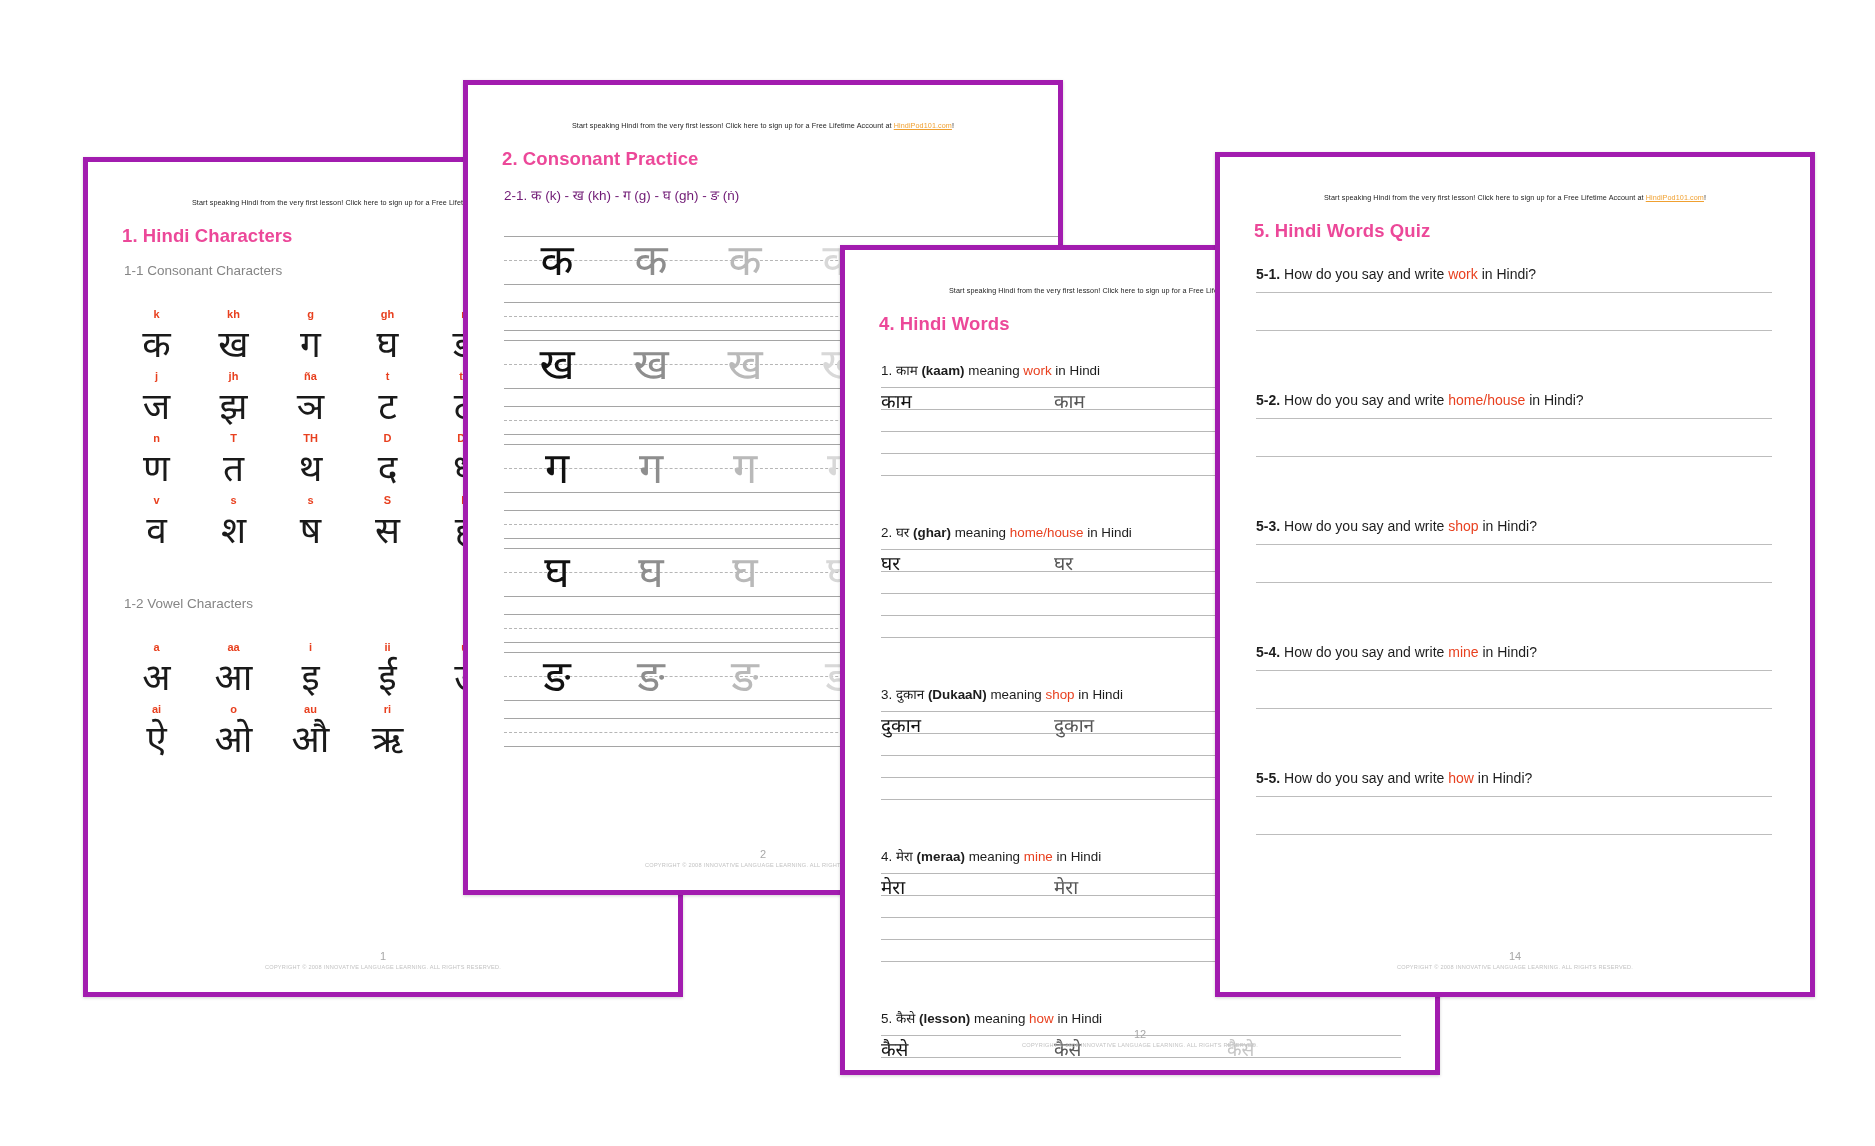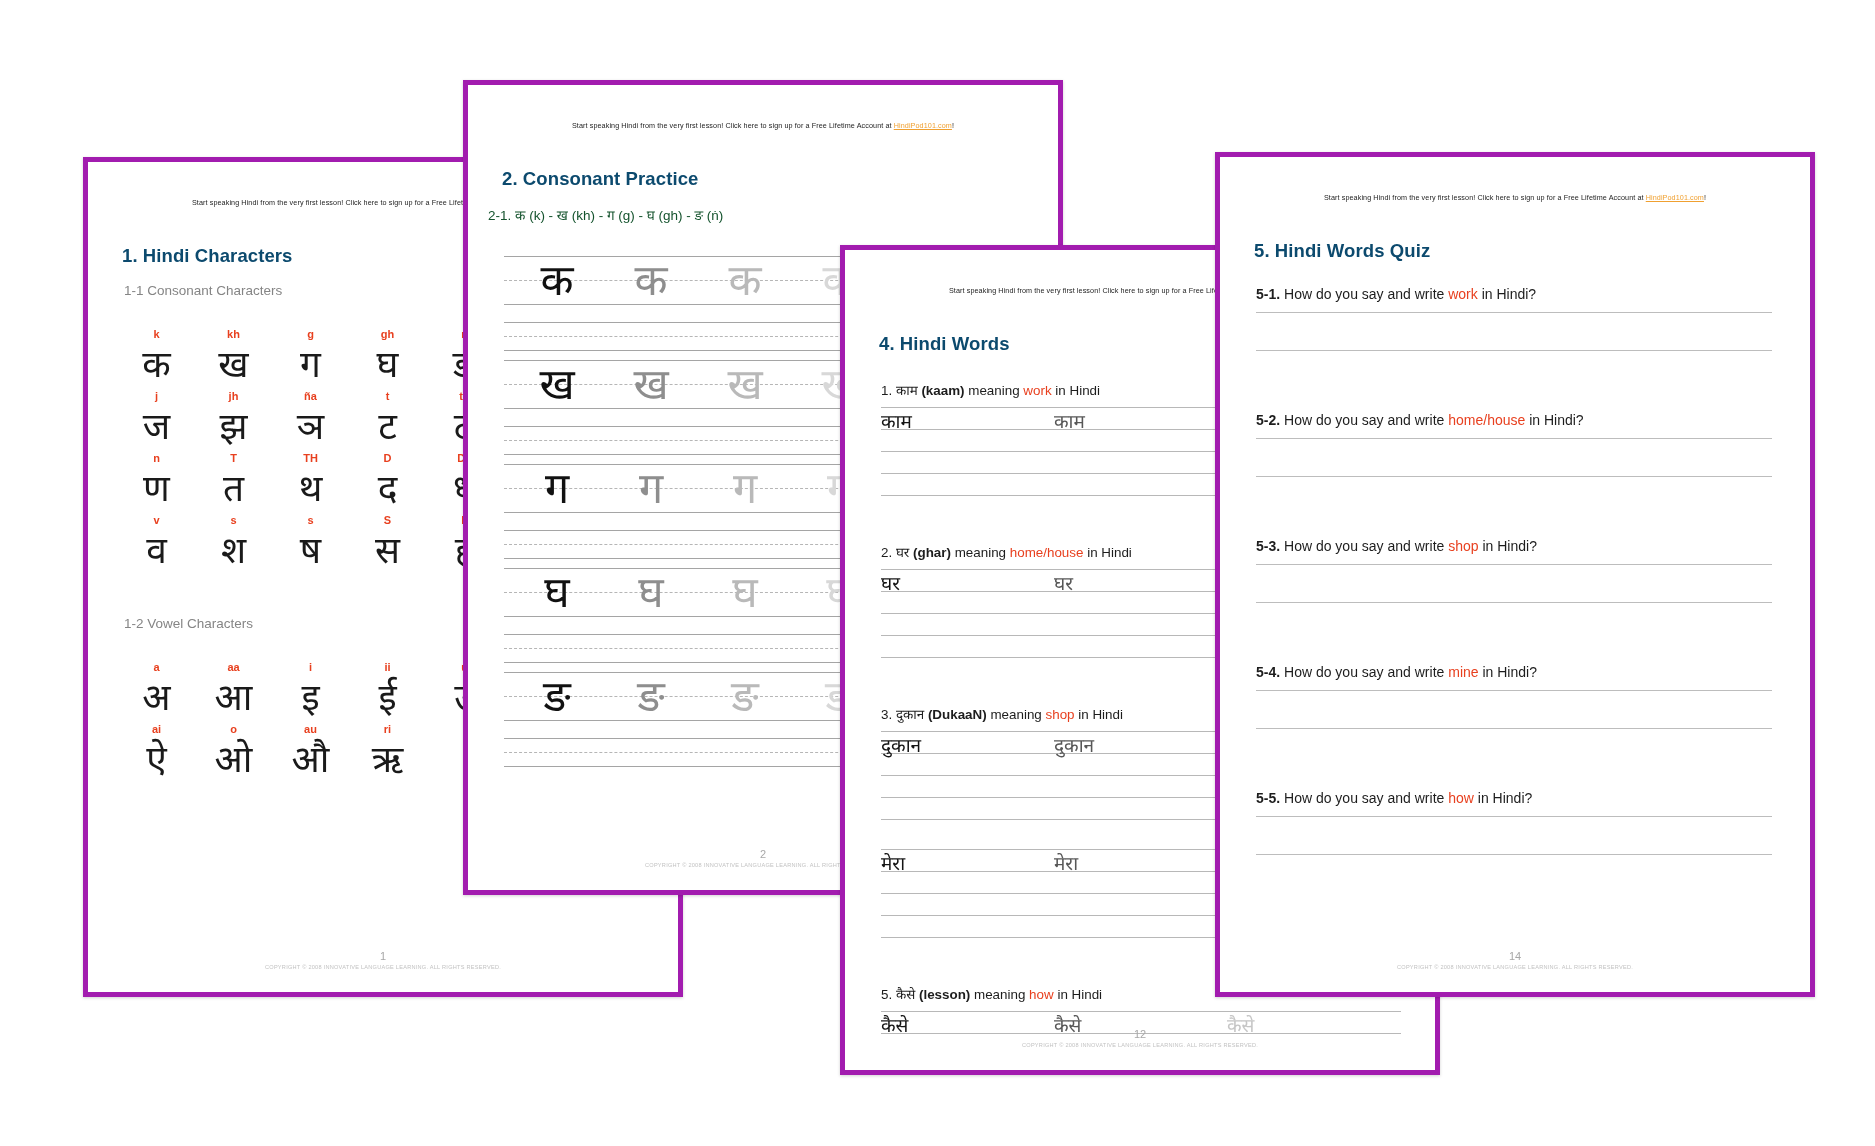--- a/index.html
+++ b/index.html
@@ -29,24 +29,24 @@
     text-align: center;
     font-size: 7.2px;
     color: #1c1c1c;
     letter-spacing: .1px;
     padding-top: 36px;
     white-space: nowrap;
   }
   .promo .lnk { color:#f0a030; text-decoration: underline; }
 
   .sect-title {
-    color: #0c4a6e;
+    color: #ec4899;
     font-size: 18.5px;
     font-weight: bold;
-    margin: 38px 0 0 34px;
+    margin: 18px 0 0 34px;
     letter-spacing: .1px;
   }
   .sub-title {
     color: #858585;
     font-size: 13.5px;
     margin: 16px 0 0 36px;
   }
 
   
   .chargrid { margin: 28px 0 0 30px; }
@@ -64,21 +64,21 @@
   }
   .chargrid .dev {
     color: #1a1a1a;
     font-size: 37px;
     line-height: 46px;
     font-family: "DejaVu Sans", sans-serif;
     font-weight: 400;
   }
 
   
-  .prac-line { color:#14532d; font-size: 13.5px; margin: 16px 0 0 20px; }
+  .prac-line { color:#701a75; font-size: 13.5px; margin: 16px 0 0 36px; }
   .trace-wrap { margin: 26px 0 0 36px; }
   .trace-block { position: relative; height: 104px; }
   .tr-solid, .tr-dash {
     position:absolute; left:0; width: 560px; height:0;
   }
   .tr-solid { border-top: 1px solid #a5a5a5; }
   .tr-dash  { border-top: 1px dashed #b6b6b6; }
   .trace-chars {
     position: absolute; left: 6px; top: 4px;
     display: flex; width: 560px;
@@ -431,20 +431,21 @@
             <div class="rl"></div>
             <div class="rl"></div>
             <div class="samples" style="top: 2px;">
               <span class="ws0">दुकान</span>
               <span class="ws1">दुकान</span>
               <span class="ws2">दुकान</span>
             </div>
           </div>
         </div>
         <div class="word-item">
+          <div class="word-head"><span>4. </span><span class="dev">मेरा</span><b> (meraa)</b><span> meaning </span><span class="hl">mine</span><span> in Hindi</span></div>
           <div class="word-rule">
             <div class="rl"></div>
             <div class="rl"></div>
             <div class="rl"></div>
             <div class="rl"></div>
             <div class="rl"></div>
             <div class="samples" style="top: 2px;">
               <span class="ws0">मेरा</span>
               <span class="ws1">मेरा</span>
               <span class="ws2">मेरा</span>

